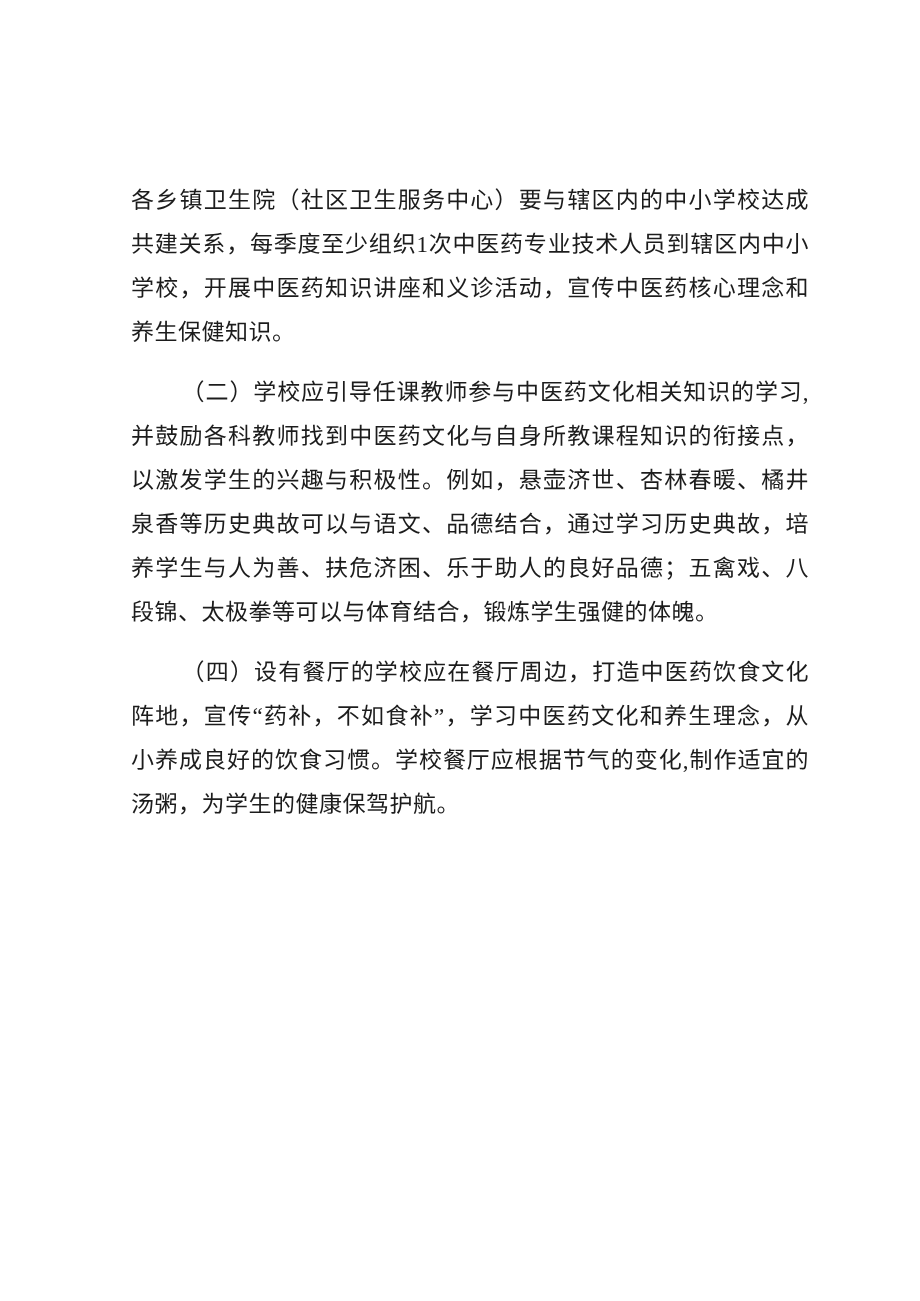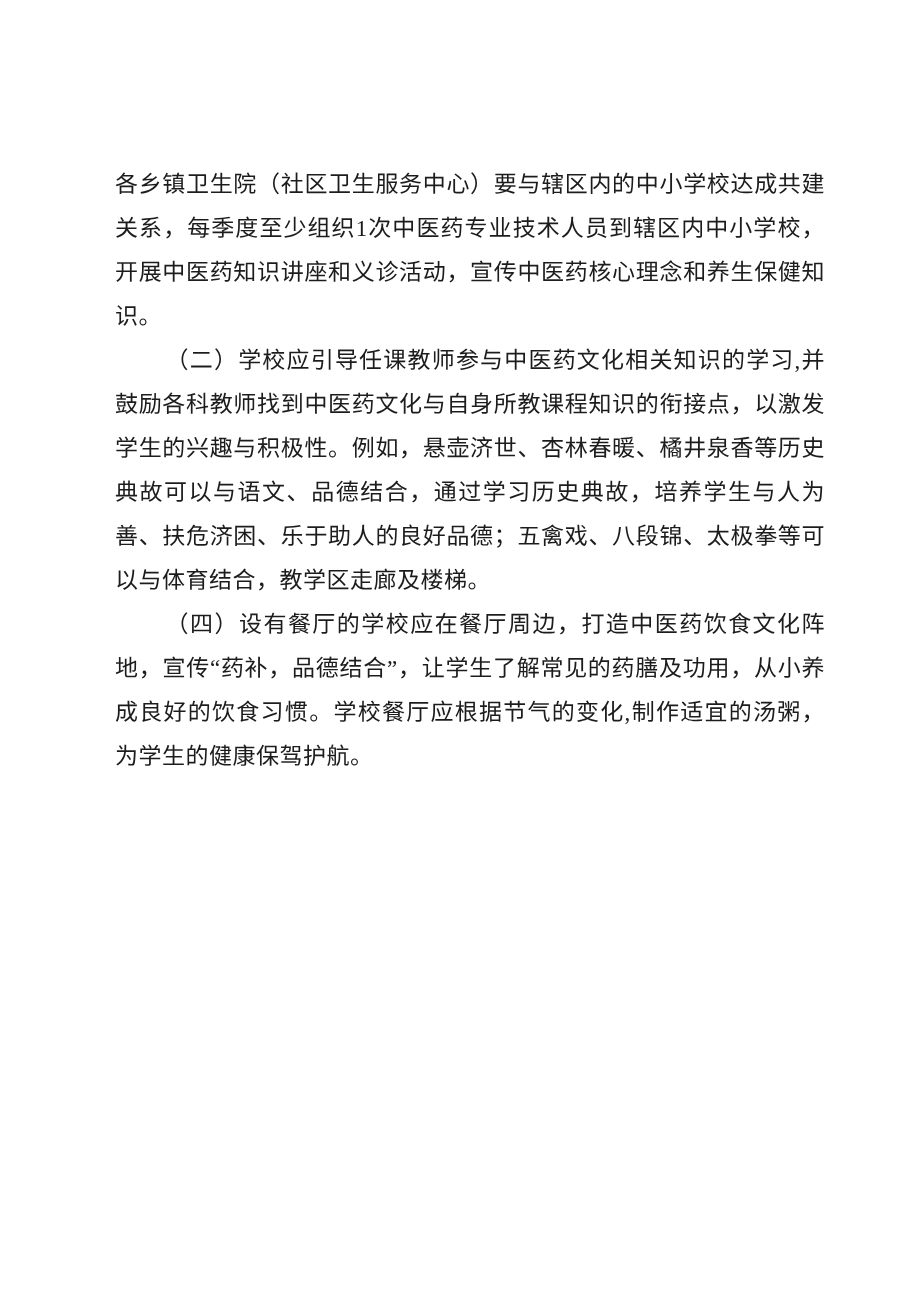--- a/index.html
+++ b/index.html
@@ -21,30 +21,30 @@
       top: 163px;
       width: 710px;
       color: #1c1c1c;
       font-size: 23px;
       line-height: 44px;
       text-align: justify;
       text-justify: inter-character;
       letter-spacing: 0.5px;
     }
     .para {
-      margin: 0;
+      margin: 16px;
       padding: 0;
       text-indent: 2.2em;
     }
     .para.continued {
       text-indent: 0;
     }
   </style>
 </head>
 <body>
 
 <div class="page">
   <div class="text-block">
     <p class="para continued">各乡镇卫生院（社区卫生服务中心）要与辖区内的中小学校达成共建关系，每季度至少组织1次中医药专业技术人员到辖区内中小学校，开展中医药知识讲座和义诊活动，宣传中医药核心理念和养生保健知识。</p>
-    <p class="para">（二）学校应引导任课教师参与中医药文化相关知识的学习,并鼓励各科教师找到中医药文化与自身所教课程知识的衔接点，以激发学生的兴趣与积极性。例如，悬壶济世、杏林春暖、橘井泉香等历史典故可以与语文、品德结合，通过学习历史典故，培养学生与人为善、扶危济困、乐于助人的良好品德；五禽戏、八段锦、太极拳等可以与体育结合，教学区走廊及楼梯。</p>
-    <p class="para">（四）设有餐厅的学校应在餐厅周边，打造中医药饮食文化阵地，宣传“药补，品德结合”，让学生了解常见的药膳及功用，从小养成良好的饮食习惯。学校餐厅应根据节气的变化,制作适宜的汤粥，为学生的健康保驾护航。</p>
+    <p class="para">（二）学校应引导任课教师参与中医药文化相关知识的学习,并鼓励各科教师找到中医药文化与自身所教课程知识的衔接点，以激发学生的兴趣与积极性。例如，悬壶济世、杏林春暖、橘井泉香等历史典故可以与语文、品德结合，通过学习历史典故，培养学生与人为善、扶危济困、乐于助人的良好品德；五禽戏、八段锦、太极拳等可以与体育结合，锻炼学生强健的体魄。</p>
+    <p class="para">（四）设有餐厅的学校应在餐厅周边，打造中医药饮食文化阵地，宣传“药补，不如食补”，学习中医药文化和养生理念，从小养成良好的饮食习惯。学校餐厅应根据节气的变化,制作适宜的汤粥，为学生的健康保驾护航。</p>
   </div>
 </div>
 
 </body></html>

